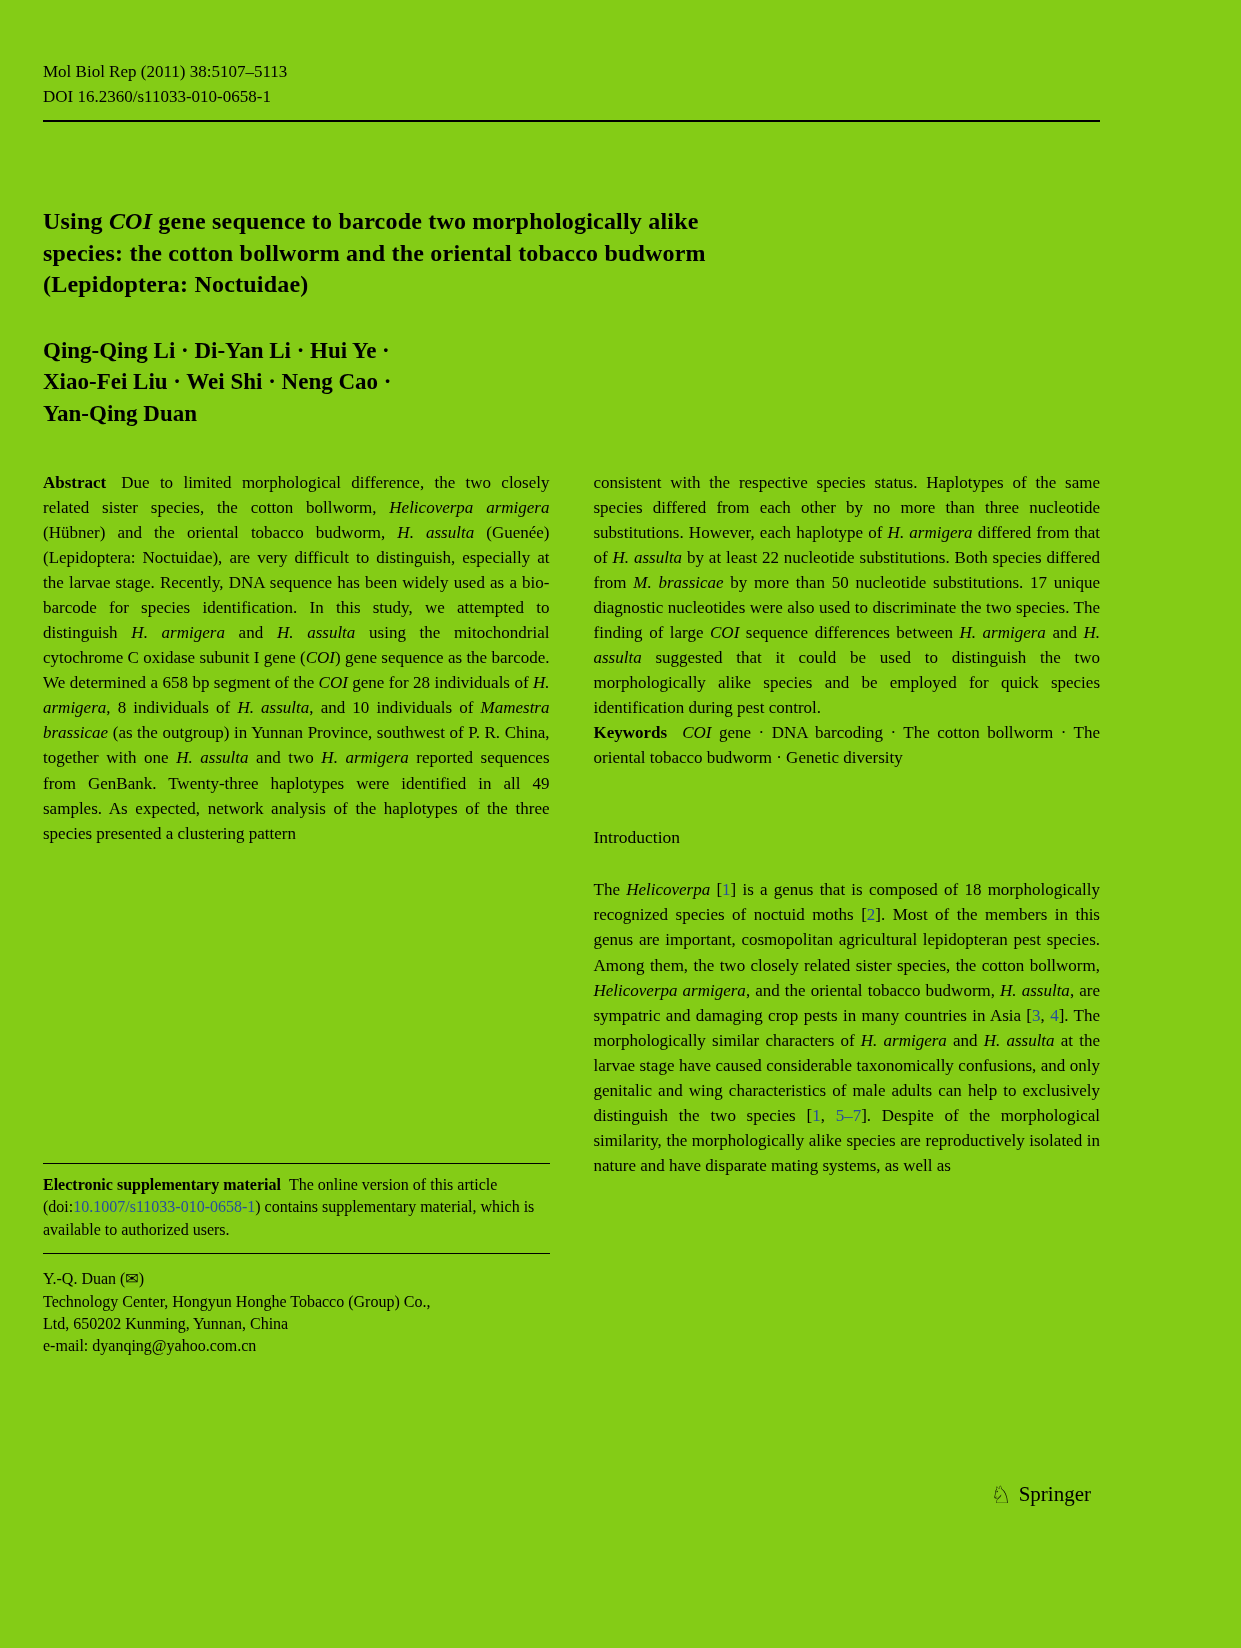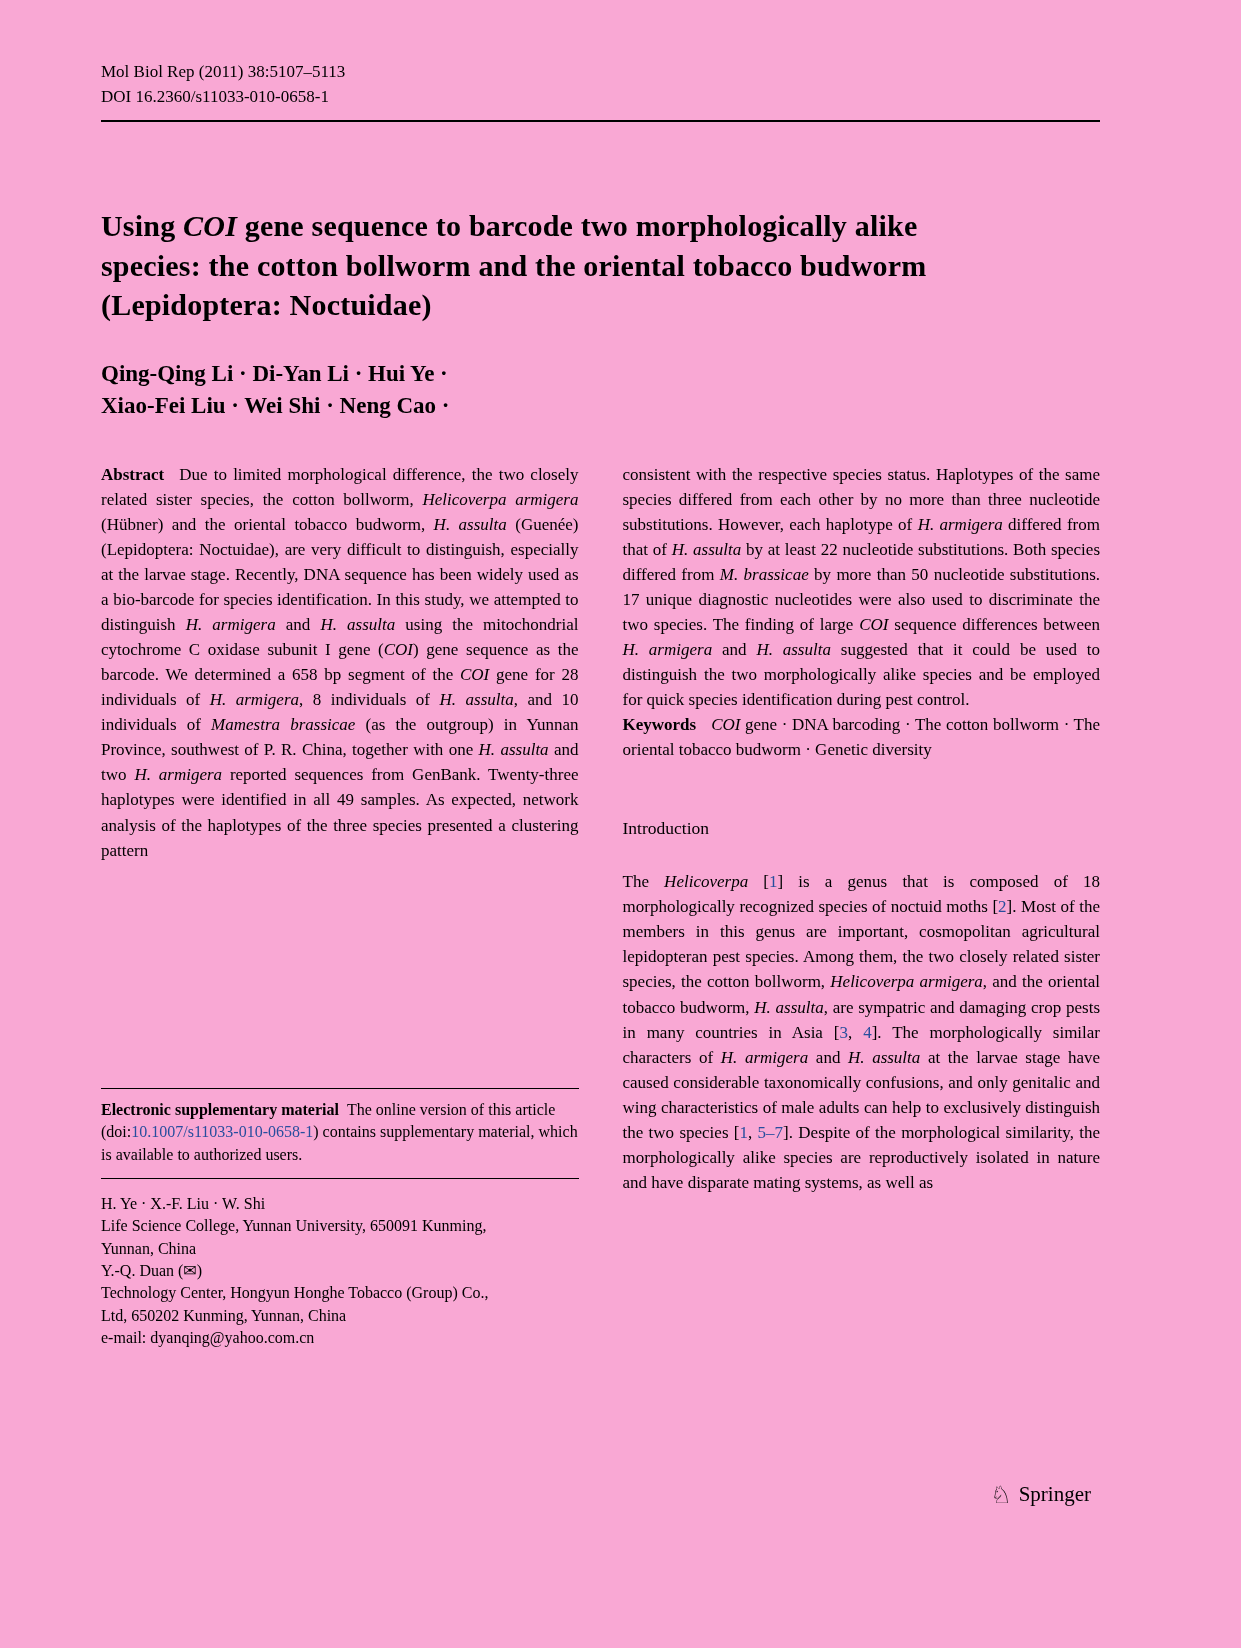--- a/index.html
+++ b/index.html
@@ -1,25 +1,25 @@
 <!DOCTYPE html>
 <html><head>
 <meta charset="utf-8">
 <style>
   html,body{margin:0;padding:0;background:#ffffff;}
   .page{
     width:1241px;height:1648px;box-sizing:border-box;
-    padding:60px 141px 0 101px;position:relative;margin:0 auto;
-    background:#f9a8d4;color:#000;
+    padding:60px 141px 0 43px;position:relative;margin:0 auto;
+    background:#84cc16;color:#000;
     font-family:"Liberation Serif","DejaVu Serif",serif;
   }
   .jheader{font-size:17px;line-height:1.45;}
   .header-rule{border:none;height:2px;background:#000;margin:11px 0 0 0;}
   h1.article-title{
-    font-size:30px;line-height:1.31;margin:84px 0 0 0;
+    font-size:24px;line-height:1.31;margin:84px 0 0 0;
     font-weight:bold;white-space:pre-wrap;letter-spacing:0.2px;
   }
   .authors{margin-top:34px;font-weight:bold;font-size:23px;line-height:1.38;}
   .dates{margin-top:58px;font-size:16.5px;line-height:1.45;}
   .columns{margin-top:40px;display:flex;gap:44px;height:888px;}
   .col{flex:1;font-size:17px;line-height:1.475;text-align:justify;}
   .col-left{display:flex;flex-direction:column;}
   .col p{margin:0;}
   .keywords{margin-top:26px;}
   h2.section-heading{font-size:17.5px;font-weight:normal;margin:54px 0 27px 0;text-align:left;}
@@ -49,35 +49,33 @@
   </div>
   <hr class="header-rule">
 
   <h1 class="article-title"><span>Using </span><span class="seg-i">COI</span><span> gene sequence to barcode two morphologically alike
 species: the cotton bollworm and the oriental tobacco budworm
 (Lepidoptera: Noctuidae)</span></h1>
 
   <div class="authors">
     <div>Qing-Qing Li · Di-Yan Li · Hui Ye ·</div>
     <div>Xiao-Fei Liu · Wei Shi · Neng Cao ·</div>
+    <div>Yan-Qing Duan</div>
   </div>
 
 
   <div class="columns">
 
     <div class="col col-left">
       <p class="abstract"><span class="seg-label">Abstract</span><span>Due to limited morphological difference, the two closely related sister species, the cotton bollworm, </span><span class="seg-i">Helicoverpa armigera</span><span> (Hübner) and the oriental tobacco budworm, </span><span class="seg-i">H. assulta</span><span> (Guenée) (Lepidoptera: Noctuidae), are very difficult to distinguish, especially at the larvae stage. Recently, DNA sequence has been widely used as a bio-barcode for species identification. In this study, we attempted to distinguish </span><span class="seg-i">H. armigera</span><span> and </span><span class="seg-i">H. assulta</span><span> using the mitochondrial cytochrome C oxidase subunit I gene (</span><span class="seg-i">COI</span><span>) gene sequence as the barcode. We determined a 658 bp segment of the </span><span class="seg-i">COI</span><span> gene for 28 individuals of </span><span class="seg-i">H. armigera</span><span>, 8 individuals of </span><span class="seg-i">H. assulta</span><span>, and 10 individuals of </span><span class="seg-i">Mamestra brassicae</span><span> (as the outgroup) in Yunnan Province, southwest of P. R. China, together with one </span><span class="seg-i">H. assulta</span><span> and two </span><span class="seg-i">H. armigera</span><span> reported sequences from GenBank. Twenty-three haplotypes were identified in all 49 samples. As expected, network analysis of the haplotypes of the three species presented a clustering pattern</span></p>
 
       <div class="footnotes">
         <hr class="fn-rule">
         <p class="esm"><span class="seg-label">Electronic supplementary material</span><span>The online version of this article (doi:</span><span class="seg-link">10.1007/s11033-010-0658-1</span><span>) contains supplementary material, which is available to authorized users.</span></p>
         <hr class="fn-rule second">
-        <p class="affil">H. Ye · X.-F. Liu · W. Shi
-Life Science College, Yunnan University, 650091 Kunming,
-Yunnan, China</p>
         <p class="affil">Y.-Q. Duan (✉)
 Technology Center, Hongyun Honghe Tobacco (Group) Co.,
 Ltd, 650202 Kunming, Yunnan, China
 e-mail: dyanqing@yahoo.com.cn</p>
       </div>
     </div>
 
     <div class="col col-right">
       <p><span>consistent with the respective species status. Haplotypes of the same species differed from each other by no more than three nucleotide substitutions. However, each haplotype of </span><span class="seg-i">H. armigera</span><span> differed from that of </span><span class="seg-i">H. assulta</span><span> by at least 22 nucleotide substitutions. Both species differed from </span><span class="seg-i">M. brassicae</span><span> by more than 50 nucleotide substitutions. 17 unique diagnostic nucleotides were also used to discriminate the two species. The finding of large </span><span class="seg-i">COI</span><span> sequence differences between </span><span class="seg-i">H. armigera</span><span> and </span><span class="seg-i">H. assulta</span><span> suggested that it could be used to distinguish the two morphologically alike species and be employed for quick species identification during pest control.</span></p>
       <p class="keywords"><span class="seg-label">Keywords</span><span class="seg-i">COI</span><span> gene · DNA barcoding · The cotton bollworm · The oriental tobacco budworm · Genetic diversity</span></p>

